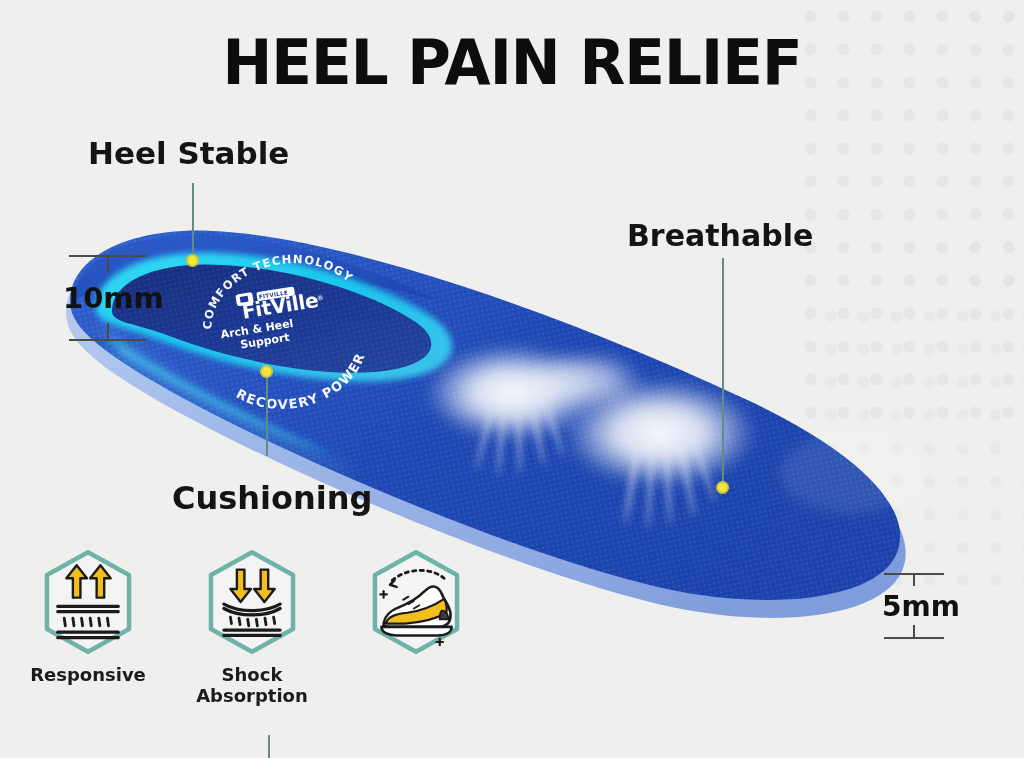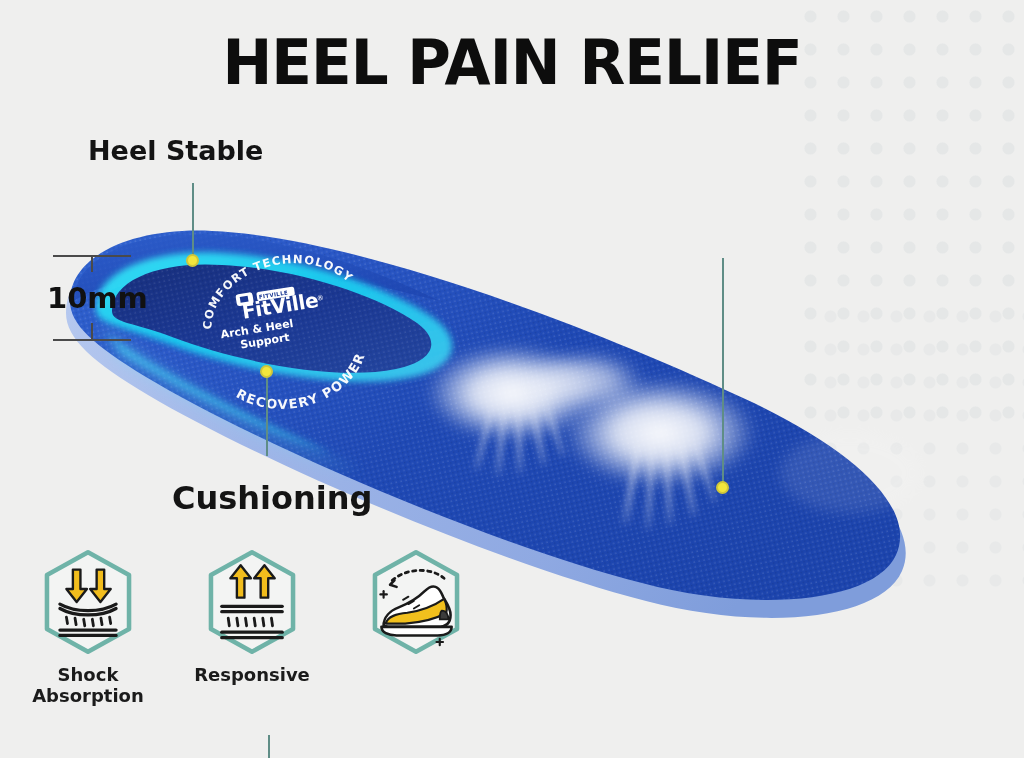--- a/index.html
+++ b/index.html
@@ -36,21 +36,21 @@
   }
 
   
   .callout{
     position:absolute;
     font-family:"DejaVu Sans","Liberation Sans",sans-serif;
     font-weight:bold;
     color:#141414;
     white-space:nowrap;
   }
-  .callout.heel-stable{left:88px;top:135px;font-size:27px;}
+  .callout.heel-stable{left:88px;top:135px;font-size:31px;}
   .callout.breathable{left:627px;top:218px;font-size:30px;}
   .callout.cushioning{left:172px;top:463px;font-size:32px;margin-top:16px;}
 
   .leader{position:absolute;background:#5f8d86;width:1.6px;}
   .leader.heel{left:192px;top:183px;height:76px;}
   .leader.breath{left:722px;top:258px;height:228px;}
   .leader.cush{left:266px;top:371px;height:85px;}
   .leader.stub{left:268px;top:735px;height:23px;}
 
   .dot{
@@ -64,21 +64,21 @@
   
   .dim{position:absolute;}
   .dim .bar{position:absolute;height:1.6px;background:#4a4a4a;}
   .dim .tick{position:absolute;width:1.6px;background:#4a4a4a;}
   .dim .val{
     position:absolute;
     font-family:"DejaVu Sans","Liberation Sans",sans-serif;
     font-weight:bold;color:#111;white-space:nowrap;
   }
   
-  .dim10{left:53px;top:255px;width:78px;height:86px;}
+  .dim10{left:69px;top:255px;width:78px;height:86px;}
   .dim10 .bar.t{left:0;top:0;width:78px;}
   .dim10 .bar.b{left:0;top:84px;width:78px;}
   .dim10 .tick.t{left:38px;top:0;height:17px;}
   .dim10 .tick.b{left:38px;top:68px;height:17px;}
   .dim10 .val{left:-6px;top:26px;font-size:29px;}
   
   .dim5{left:884px;top:573px;width:60px;height:66px;}
   .dim5 .bar.t{left:0;top:0;width:60px;}
   .dim5 .bar.b{left:0;top:64px;width:60px;}
   .dim5 .tick.t{left:29px;top:0;height:13px;}
@@ -271,39 +271,76 @@
 
       <text x="54" y="76" font-family="DejaVu Sans, sans-serif" font-size="11" font-weight="bold" fill="#ffffff" text-anchor="middle">Arch &amp; Heel</text>
       <text x="60" y="89" font-family="DejaVu Sans, sans-serif" font-size="11" font-weight="bold" fill="#ffffff" text-anchor="middle">Support</text>
     </svg>
   </div>
 
   <div class="callout heel-stable">Heel Stable</div>
   <div class="leader heel"></div>
   <div class="dot heel"></div>
 
+  <div class="callout breathable">Breathable</div>
   <div class="leader breath"></div>
   <div class="dot breath"></div>
 
   <div class="callout cushioning">Cushioning</div>
   <div class="leader cush"></div>
   <div class="dot cush"></div>
 
   <div class="leader stub"></div>
 
   <div class="dim dim10">
     <div class="bar t"></div>
     <div class="tick t"></div>
     <div class="tick b"></div>
     <div class="bar b"></div>
     <div class="val">10mm</div>
   </div>
 
+  <div class="dim dim5">
+    <div class="bar t"></div>
+    <div class="tick t"></div>
+    <div class="tick b"></div>
+    <div class="bar b"></div>
+    <div class="val">5mm</div>
+  </div>
 
   <div class="features">
+
+    <div class="feature">
+      <div class="hex">
+        <svg viewBox="0 0 100 100" aria-hidden="true">
+          <polygon points="50,4 88,25 88,75 50,96 12,75 12,25" fill="#f3f4f3" stroke="#6fb3a8" stroke-width="4.2" stroke-linejoin="round"></polygon>
+          <g stroke="#1a1a1a" stroke-width="3" fill="none" stroke-linecap="round">
+            <line x1="22" y1="54" x2="78" y2="54"></line>
+            <line x1="22" y1="59" x2="78" y2="59"></line>
+            <line x1="22" y1="78" x2="78" y2="78"></line>
+            <line x1="22" y1="83" x2="78" y2="83"></line>
+          </g>
+          <g stroke="#1a1a1a" stroke-width="2.6" stroke-linecap="round">
+            <line x1="28" y1="65" x2="29" y2="72"></line>
+            <line x1="36" y1="65" x2="37" y2="72"></line>
+            <line x1="44" y1="65" x2="45" y2="72"></line>
+            <line x1="52" y1="65" x2="53" y2="72"></line>
+            <line x1="60" y1="65" x2="61" y2="72"></line>
+            <line x1="68" y1="65" x2="69" y2="72"></line>
+          </g>
+          <g fill="#f2bd1d" stroke="#1a1a1a" stroke-width="2.2" stroke-linejoin="round">
+            <path d="M39.5,16 L49,28 L43,28 L43,46 L36,46 L36,28 L30,28 Z"></path>
+            <path d="M61.5,16 L71,28 L65,28 L65,46 L58,46 L58,28 L52,28 Z"></path>
+          </g>
+        </svg>
+      </div>
+      <div class="cap">
+        <span>Responsive</span>
+      </div>
+    </div>
 
     <div class="feature">
       <div class="hex">
         <svg viewBox="0 0 100 100" aria-hidden="true">
           <polygon points="50,4 88,25 88,75 50,96 12,75 12,25" fill="#f3f4f3" stroke="#6fb3a8" stroke-width="4.2" stroke-linejoin="round"></polygon>
           <g stroke="#1a1a1a" stroke-width="3" fill="none" stroke-linecap="round">
             <path d="M24,52 C38,60 62,60 76,52"></path>
             <path d="M24,56 C38,64 62,64 76,56"></path>
             <line x1="24" y1="76" x2="76" y2="76"></line>
             <line x1="24" y1="81" x2="76" y2="81"></line>
@@ -325,49 +362,20 @@
       <div class="cap">
         <span>Shock</span><br>
         <span>Absorption</span>
       </div>
     </div>
 
     <div class="feature">
       <div class="hex">
         <svg viewBox="0 0 100 100" aria-hidden="true">
           <polygon points="50,4 88,25 88,75 50,96 12,75 12,25" fill="#f3f4f3" stroke="#6fb3a8" stroke-width="4.2" stroke-linejoin="round"></polygon>
-          <g stroke="#1a1a1a" stroke-width="3" fill="none" stroke-linecap="round">
-            <line x1="22" y1="54" x2="78" y2="54"></line>
-            <line x1="22" y1="59" x2="78" y2="59"></line>
-            <line x1="22" y1="78" x2="78" y2="78"></line>
-            <line x1="22" y1="83" x2="78" y2="83"></line>
-          </g>
-          <g stroke="#1a1a1a" stroke-width="2.6" stroke-linecap="round">
-            <line x1="28" y1="65" x2="29" y2="72"></line>
-            <line x1="36" y1="65" x2="37" y2="72"></line>
-            <line x1="44" y1="65" x2="45" y2="72"></line>
-            <line x1="52" y1="65" x2="53" y2="72"></line>
-            <line x1="60" y1="65" x2="61" y2="72"></line>
-            <line x1="68" y1="65" x2="69" y2="72"></line>
-          </g>
-          <g fill="#f2bd1d" stroke="#1a1a1a" stroke-width="2.2" stroke-linejoin="round">
-            <path d="M39.5,16 L49,28 L43,28 L43,46 L36,46 L36,28 L30,28 Z"></path>
-            <path d="M61.5,16 L71,28 L65,28 L65,46 L58,46 L58,28 L52,28 Z"></path>
-          </g>
-        </svg>
-      </div>
-      <div class="cap">
-        <span>Responsive</span>
-      </div>
-    </div>
-
-    <div class="feature">
-      <div class="hex">
-        <svg viewBox="0 0 100 100" aria-hidden="true">
-          <polygon points="50,4 88,25 88,75 50,96 12,75 12,25" fill="#f3f4f3" stroke="#6fb3a8" stroke-width="4.2" stroke-linejoin="round"></polygon>
           <path d="M28,30 C42,18 64,18 76,28" fill="none" stroke="#1a1a1a" stroke-width="2.6" stroke-linecap="round" stroke-dasharray="3 4"></path>
           <path d="M30,30 L26,34 L32,36" fill="none" stroke="#1a1a1a" stroke-width="2.4" stroke-linecap="round" stroke-linejoin="round"></path>
 
           <path d="M20,72 C20,64 26,58 34,55 C44,51 52,46 58,40
                    C62,36 66,34 70,37 C73,39 74,43 76,47
                    C79,52 82,56 82,62 C82,69 78,73 70,73 L24,73 Z" fill="#ffffff" stroke="#1a1a1a" stroke-width="2.4" stroke-linejoin="round"></path>
 
           <path d="M22,70 C24,63 32,61 42,60 C54,58 66,54 76,47
                    C78,51 79,56 78,60 C68,66 54,69 40,70 Z" fill="#f2c01d" stroke="#1a1a1a" stroke-width="2" stroke-linejoin="round"></path>
 

